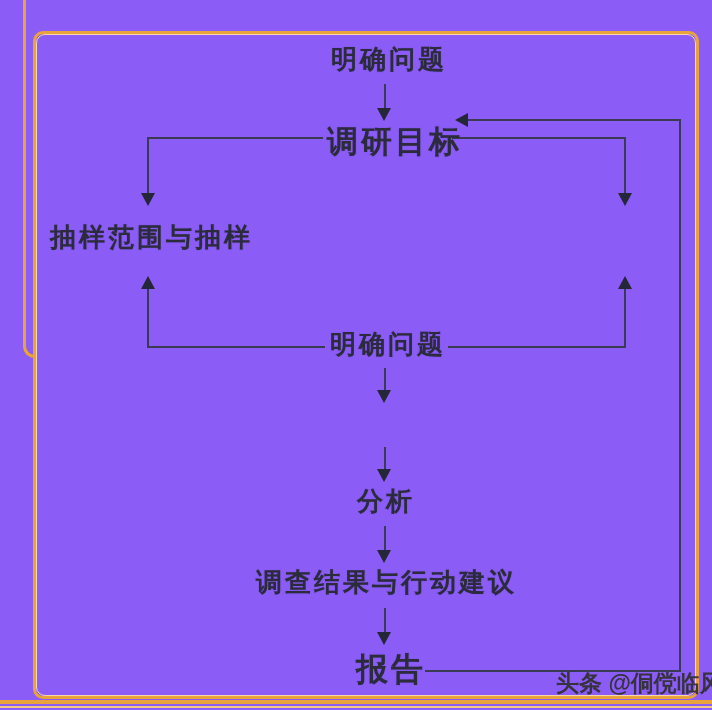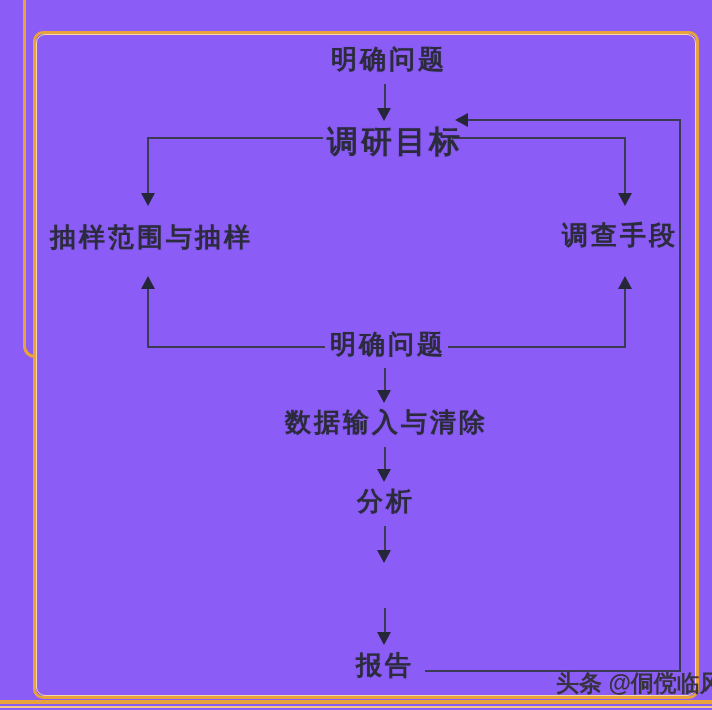--- a/index.html
+++ b/index.html
@@ -86,21 +86,21 @@
     text-shadow: 0 0 1px rgba(43,43,61,0.35);
   }
   .n-define      { left: 331px; top: 47px;  font-size: 26px; }
   .n-objective   { left: 327px; top: 126px; font-size: 31px; }
   .n-sampling    { left: 50px;  top: 225px; font-size: 26px; }
   .n-method      { left: 562px; top: 223px; font-size: 26px; }
   .n-collect     { left: 330px; top: 332px; font-size: 26px; }
   .n-input       { left: 285px; top: 410px; font-size: 26px; }
   .n-analysis    { left: 357px; top: 489px; font-size: 26px; }
   .n-result      { left: 256px; top: 570px; font-size: 26px; }
-  .n-report      { left: 356px; top: 653px; font-size: 26px; }
+  .n-report      { left: 356px; top: 653px; font-size: 32px; }
 
   
   .ln {
     position: absolute;
     background: #3a3a52;
   }
   .ln-v { width: 2px; }
   .ln-h { height: 2px; }
 
   
@@ -183,21 +183,20 @@
   <div class="arrow arrow-down" style="left:377px; top:632px;"></div>
 
   <div class="ln ln-h" style="left:425px; top:670px; width:256px;"></div>
   <div class="ln ln-v" style="left:679px; top:119px; height:553px;"></div>
   <div class="ln ln-h" style="left:468px; top:119px; width:213px;"></div>
   <div class="arrow arrow-left" style="left:455px; top:113px;"></div>
 
   <div class="node n-define">明确问题</div>
   <div class="node n-objective">调研目标</div>
   <div class="node n-sampling">抽样范围与抽样</div>
-  <div class="node n-method">调查手段</div>
   <div class="node n-collect">明确问题</div>
-  <div class="node n-input">数据输入与清除</div>
   <div class="node n-analysis">分析</div>
+  <div class="node n-result">调查结果与行动建议</div>
   <div class="node n-report">报告</div>
 
   <div class="watermark">头条 @侗傥临风</div>
 
 </div>
 
 </body></html>

